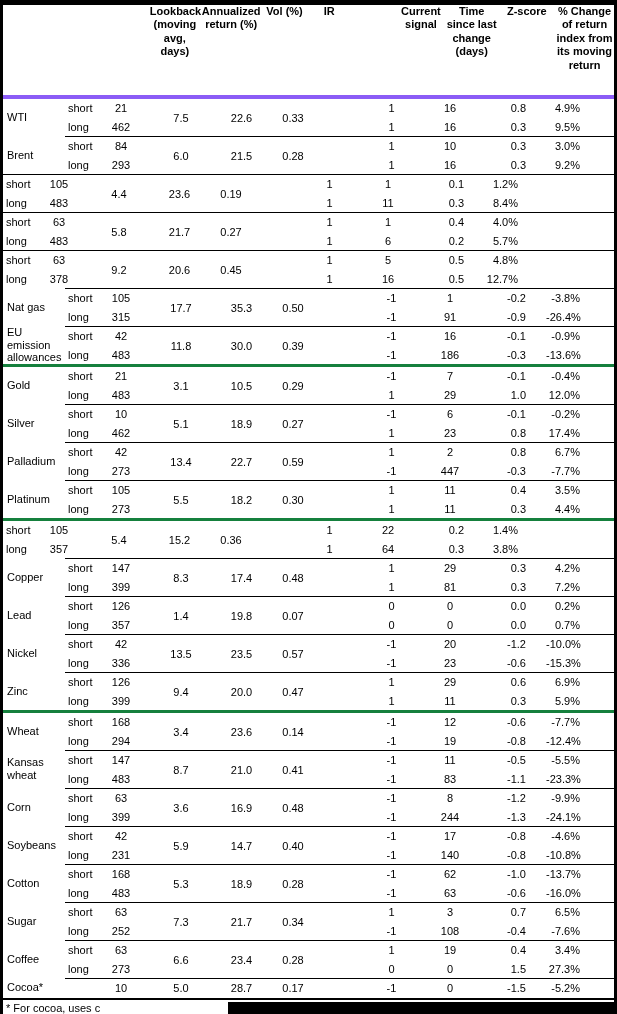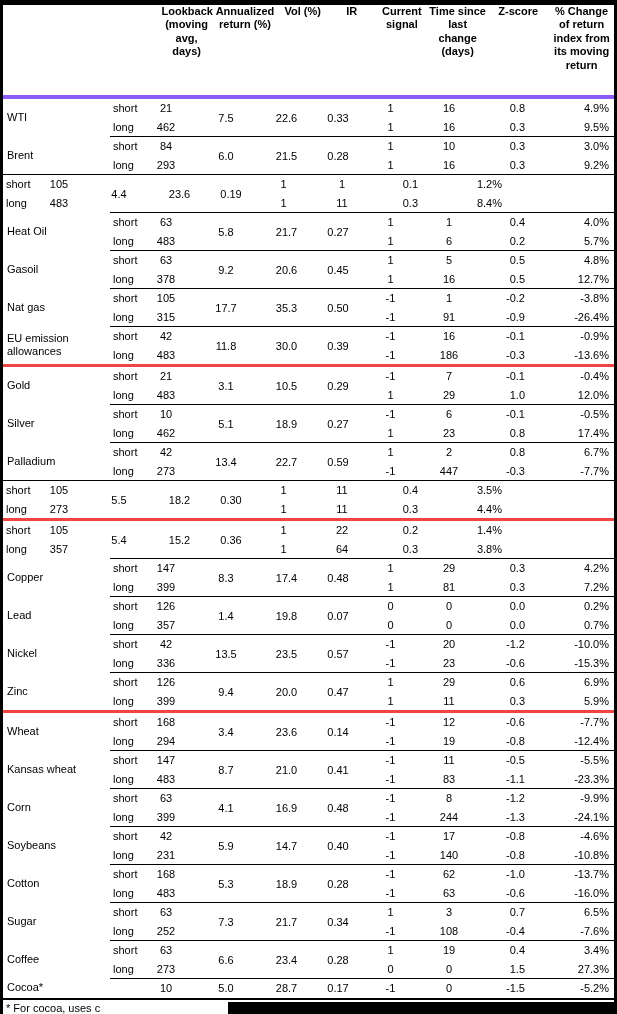--- a/index.html
+++ b/index.html
@@ -17,60 +17,60 @@
     color: #000;
     overflow: hidden;
   }
   
   .w-name    { width:107px; }
   .w-horizon { width:30px;  }
   .w-look    { width:52px;  }
   .w-ann     { width:68px;  }
   .w-vol     { width:53px;  }
   .w-ir      { width:50px;  }
-  .w-sig     { width:55px;  }
+  .w-sig     { width:55px;margin-left:46px;  }
   .w-time    { width:62px;  }
   .w-z       { width:65px;  }
   .w-pct     { width:68px;  }
 
   
   .thead {
     display:flex;
     align-items:flex-start;
     height:90px;
     border-bottom:4px solid #8b5cf6;
     font-weight:bold;
     line-height:1.22;
     padding-left:27px;
   }
   .thead .hc { text-align:center; box-sizing:border-box; padding:0 1px; }
 
   
   .tbody { }
-  .group + .group { border-top:3px solid #ef4444; }
+  .group + .group { border-top:3px solid #15803d; }
   .commodity { display:flex; }
   .c-name {
     width:107px;
     box-sizing:border-box;
     display:flex;
     align-items:center;
     padding-left:4px;
     line-height:1.15;
   }
   .c-rest { flex:1; display:flex;align-items:center; }
   .commodity.sep .c-rest { border-top:1px solid #000; }
 
   .col { box-sizing:border-box; }
   .col .v { height:18.5px; line-height:18.5px; white-space:nowrap; }
   .col.merged { display:flex; align-items:center; justify-content:center; }
   .al-c .v, .al-c { text-align:center; }
   .al-l .v { text-align:left; padding-left:3px; }
   .al-r .v { text-align:right; }
   .w-z.al-r .v   { padding-right:20px; }
-  .w-pct.al-r .v { padding-right:4px; }
+  .w-pct.al-r .v { padding-right:34px; }
 
   
   .footrule { border-top:2px solid #000; }
   .footnote {
     position:relative;
     height:23px;
     line-height:17px;
     padding-left:3px;
     white-space:nowrap;
     overflow:hidden;
@@ -211,21 +211,20 @@
               <div class="v">0.1</div>
               <div class="v">0.3</div>
             </div>
             <div class="col w-pct al-r">
               <div class="v">1.2%</div>
               <div class="v">8.4%</div>
             </div>
           </div>
         </div>
         <div class="commodity sep">
-          <div class="c-name">Heat Oil</div>
           <div class="c-rest">
             <div class="col w-horizon al-l">
               <div class="v">short</div>
               <div class="v">long</div>
             </div>
             <div class="col w-look al-c">
               <div class="v">63</div>
               <div class="v">483</div>
             </div>
             <div class="col merged w-ann al-c">
@@ -249,21 +248,20 @@
               <div class="v">0.4</div>
               <div class="v">0.2</div>
             </div>
             <div class="col w-pct al-r">
               <div class="v">4.0%</div>
               <div class="v">5.7%</div>
             </div>
           </div>
         </div>
         <div class="commodity sep">
-          <div class="c-name">Gasoil</div>
           <div class="c-rest">
             <div class="col w-horizon al-l">
               <div class="v">short</div>
               <div class="v">long</div>
             </div>
             <div class="col w-look al-c">
               <div class="v">63</div>
               <div class="v">378</div>
             </div>
             <div class="col merged w-ann al-c">
@@ -435,21 +433,21 @@
             </div>
             <div class="col w-time al-c">
               <div class="v">6</div>
               <div class="v">23</div>
             </div>
             <div class="col w-z al-r">
               <div class="v">-0.1</div>
               <div class="v">0.8</div>
             </div>
             <div class="col w-pct al-r">
-              <div class="v">-0.5%</div>
+              <div class="v">-0.2%</div>
               <div class="v">17.4%</div>
             </div>
           </div>
         </div>
         <div class="commodity sep">
           <div class="c-name">Palladium</div>
           <div class="c-rest">
             <div class="col w-horizon al-l">
               <div class="v">short</div>
               <div class="v">long</div>
@@ -479,20 +477,21 @@
               <div class="v">0.8</div>
               <div class="v">-0.3</div>
             </div>
             <div class="col w-pct al-r">
               <div class="v">6.7%</div>
               <div class="v">-7.7%</div>
             </div>
           </div>
         </div>
         <div class="commodity sep">
+          <div class="c-name">Platinum</div>
           <div class="c-rest">
             <div class="col w-horizon al-l">
               <div class="v">short</div>
               <div class="v">long</div>
             </div>
             <div class="col w-look al-c">
               <div class="v">105</div>
               <div class="v">273</div>
             </div>
             <div class="col merged w-ann al-c">
@@ -796,21 +795,21 @@
           <div class="c-rest">
             <div class="col w-horizon al-l">
               <div class="v">short</div>
               <div class="v">long</div>
             </div>
             <div class="col w-look al-c">
               <div class="v">63</div>
               <div class="v">399</div>
             </div>
             <div class="col merged w-ann al-c">
-              <div>4.1</div>
+              <div>3.6</div>
             </div>
             <div class="col merged w-vol al-c">
               <div>16.9</div>
             </div>
             <div class="col merged w-ir al-c">
               <div>0.48</div>
             </div>
             <div class="col w-sig al-c">
               <div class="v">-1</div>
               <div class="v">-1</div>

